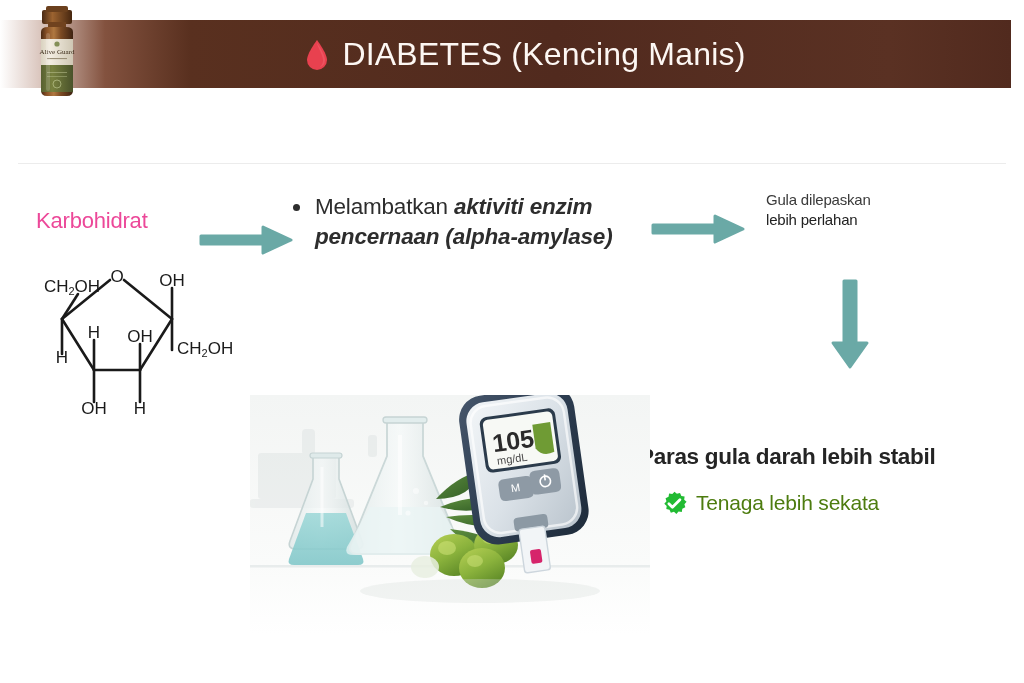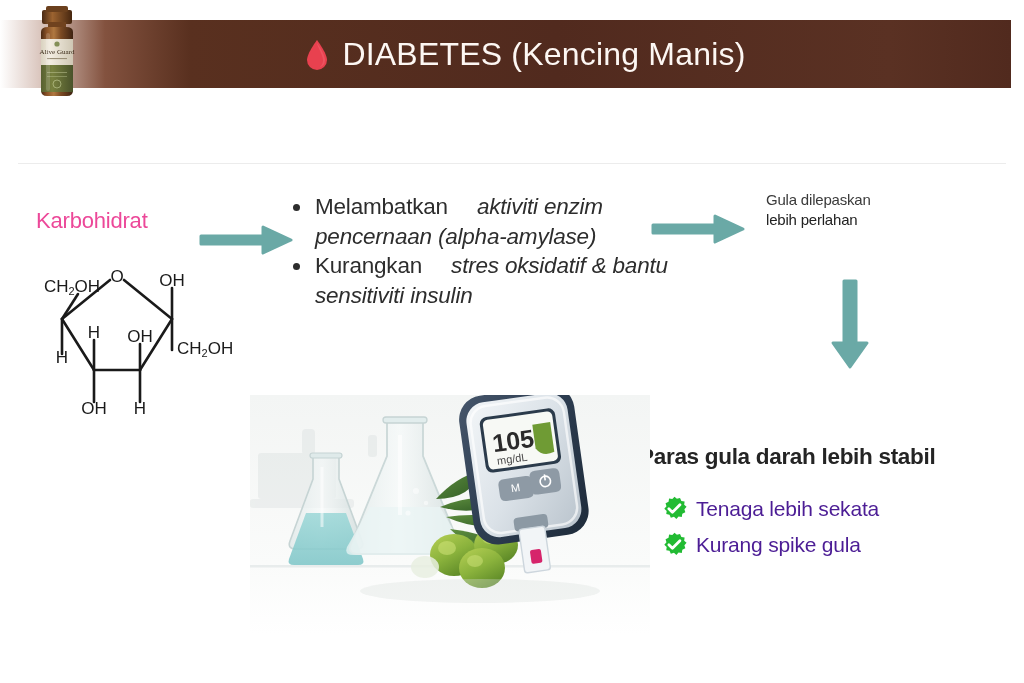--- a/index.html
+++ b/index.html
@@ -152,23 +152,22 @@
     content: "";
     position: absolute;
     left: 5px;
     top: 12px;
     width: 7px;
     height: 7px;
     border-radius: 50%;
     background: #2d2d2d;
   }
   .bullets li b {
-    font-weight: normal;
+    font-weight: bold;
     font-style: italic;
-    margin-left: 23px;
   }
 
   
   .release-text {
     position: absolute;
     left: 766px;
     top: 190px;
     width: 250px;
     font-size: 15px;
     line-height: 1.33;
@@ -194,25 +193,25 @@
     position: absolute;
     left: 662px;
     top: 485px;
     width: 350px;
     margin: 0;
     padding: 0;
     list-style: none;
   }
   .benefit-list li {
     display: flex;
-    align-items: flex-end;
+    align-items: center;
     gap: 9px;
     height: 36px;
     font-size: 21px;
-    color: #4c1d95;
+    color: #4d7c0f;
     letter-spacing: -0.2px;
   }
   .check-badge {
     flex: 0 0 auto;
     width: 25px;
     height: 25px;
   }
 
   
   .scene {
@@ -328,45 +327,35 @@
     <path d="M2 17 h62 v-9 l28 13 -28 13 v-9 h-62 z" fill="#6aa9a6" stroke="#6aa9a6" stroke-width="3" stroke-linejoin="round"></path>
   </svg>
   <svg class="arrow-down" viewBox="0 0 64 92">
     <path d="M26 3 h12 v62 h11 l-17 24 -17 -24 h11 z" fill="#6aa9a6" stroke="#6aa9a6" stroke-width="3" stroke-linejoin="round"></path>
   </svg>
 
   <ul class="bullets">
     <li>
       <span>Melambatkan </span><b>aktiviti enzim pencernaan (alpha-amylase)</b>
     </li>
-    <li>
-      <span>Kurangkan </span><b>stres oksidatif &amp; bantu sensitiviti insulin</b>
-    </li>
   </ul>
 
   <div class="release-text">
     <span>Gula dilepaskan</span><br>
     <b>lebih perlahan</b>
   </div>
 
   <div class="benefit-head">Paras gula darah lebih stabil</div>
   <ul class="benefit-list">
     <li>
       <svg class="check-badge" viewBox="0 0 24 24">
         <path d="M12 0.6 l2.3 2.1 3-0.9 1.3 2.9 3.1 0.5 -0.4 3.1 2.3 2.1 -2.1 2.3 0.9 3 -2.9 1.3 -0.5 3.1 -3.1-0.4 -2.1 2.3 -2.3-2.1 -3 0.9 -1.3-2.9 -3.1-0.5 0.4-3.1 -2.3-2.1 2.1-2.3 -0.9-3 2.9-1.3 0.5-3.1 3.1 0.4 z" fill="#22bb33"></path>
         <path d="M6.6 12.3 l3.4 3.4 7.2-7.3" fill="none" stroke="#ffffff" stroke-width="2.7" stroke-linecap="round" stroke-linejoin="round"></path>
       </svg>
       <span>Tenaga lebih sekata</span>
-    </li>
-    <li>
-      <svg class="check-badge" viewBox="0 0 24 24">
-        <path d="M12 0.6 l2.3 2.1 3-0.9 1.3 2.9 3.1 0.5 -0.4 3.1 2.3 2.1 -2.1 2.3 0.9 3 -2.9 1.3 -0.5 3.1 -3.1-0.4 -2.1 2.3 -2.3-2.1 -3 0.9 -1.3-2.9 -3.1-0.5 0.4-3.1 -2.3-2.1 2.1-2.3 -0.9-3 2.9-1.3 0.5-3.1 3.1 0.4 z" fill="#22bb33"></path>
-        <path d="M6.6 12.3 l3.4 3.4 7.2-7.3" fill="none" stroke="#ffffff" stroke-width="2.7" stroke-linecap="round" stroke-linejoin="round"></path>
-      </svg>
-      <span>Kurang spike gula</span>
     </li>
   </ul>
 
   <svg class="scene" viewBox="0 0 400 240">
     <defs>
       <linearGradient id="bgFade" x1="0" y1="0" x2="0" y2="1">
         <stop offset="0%" stop-color="#f3f5f4"></stop>
         <stop offset="70%" stop-color="#fafbfa"></stop>
         <stop offset="100%" stop-color="#ffffff"></stop>
       </linearGradient>

